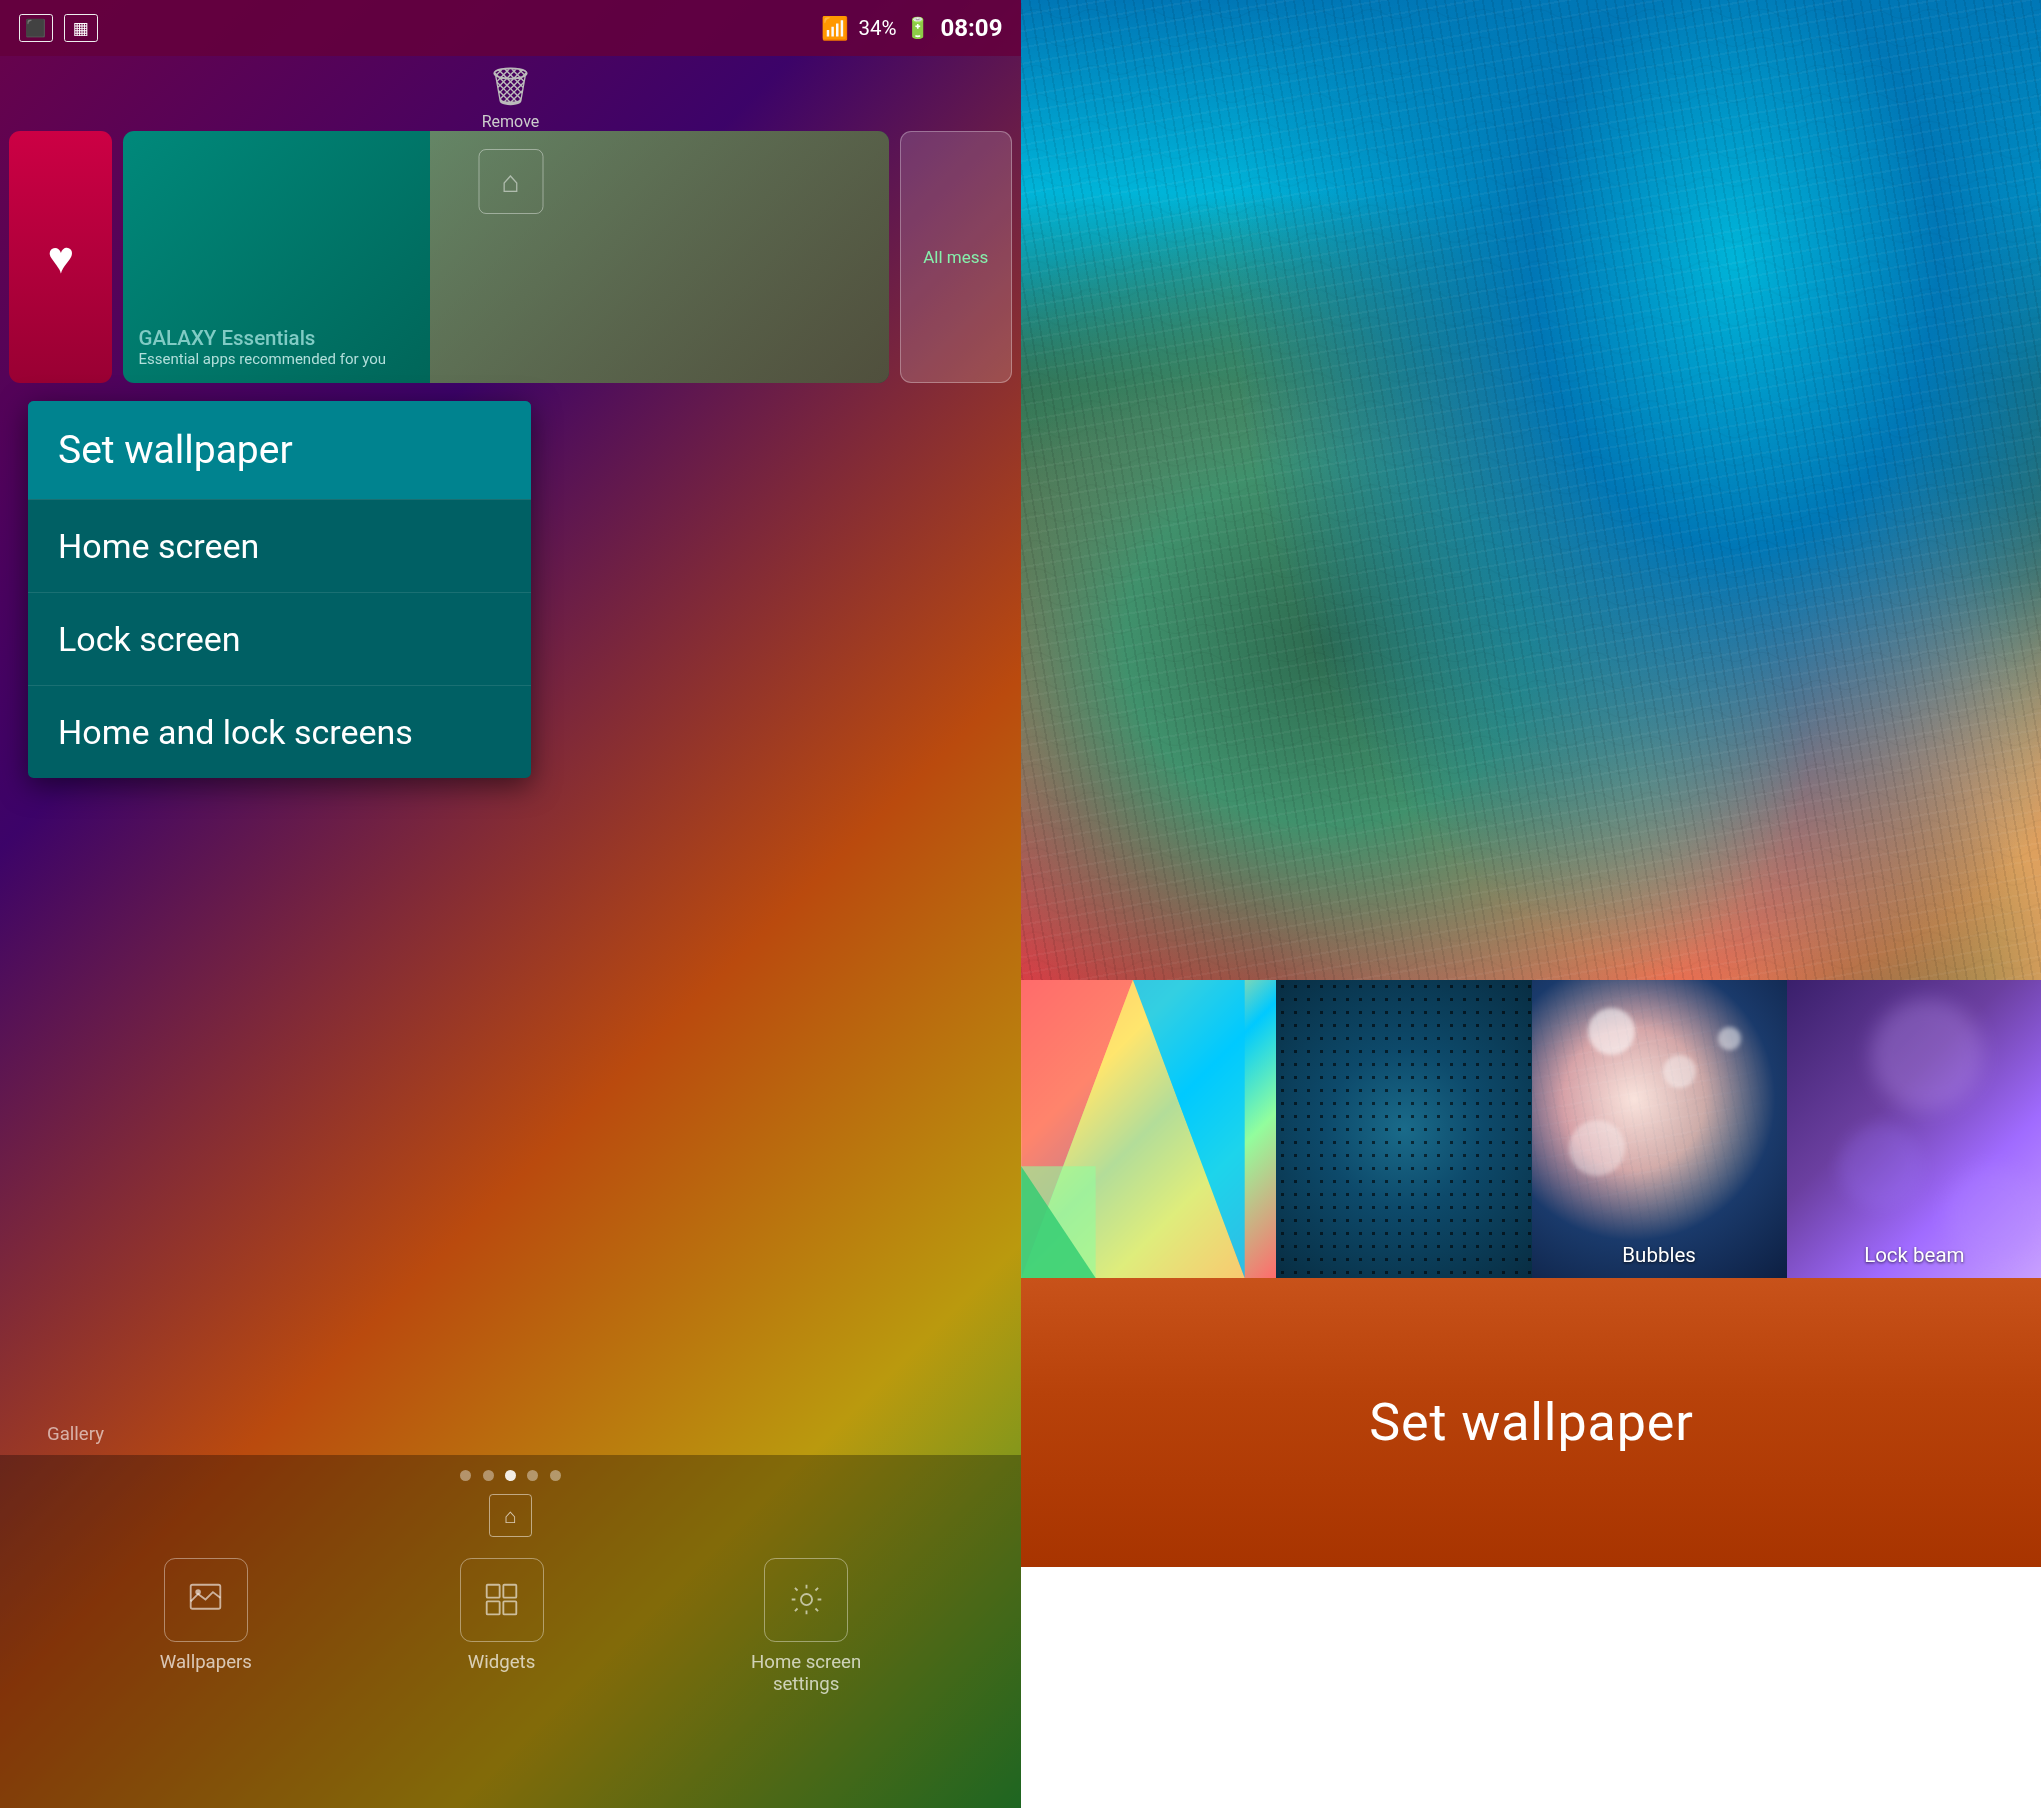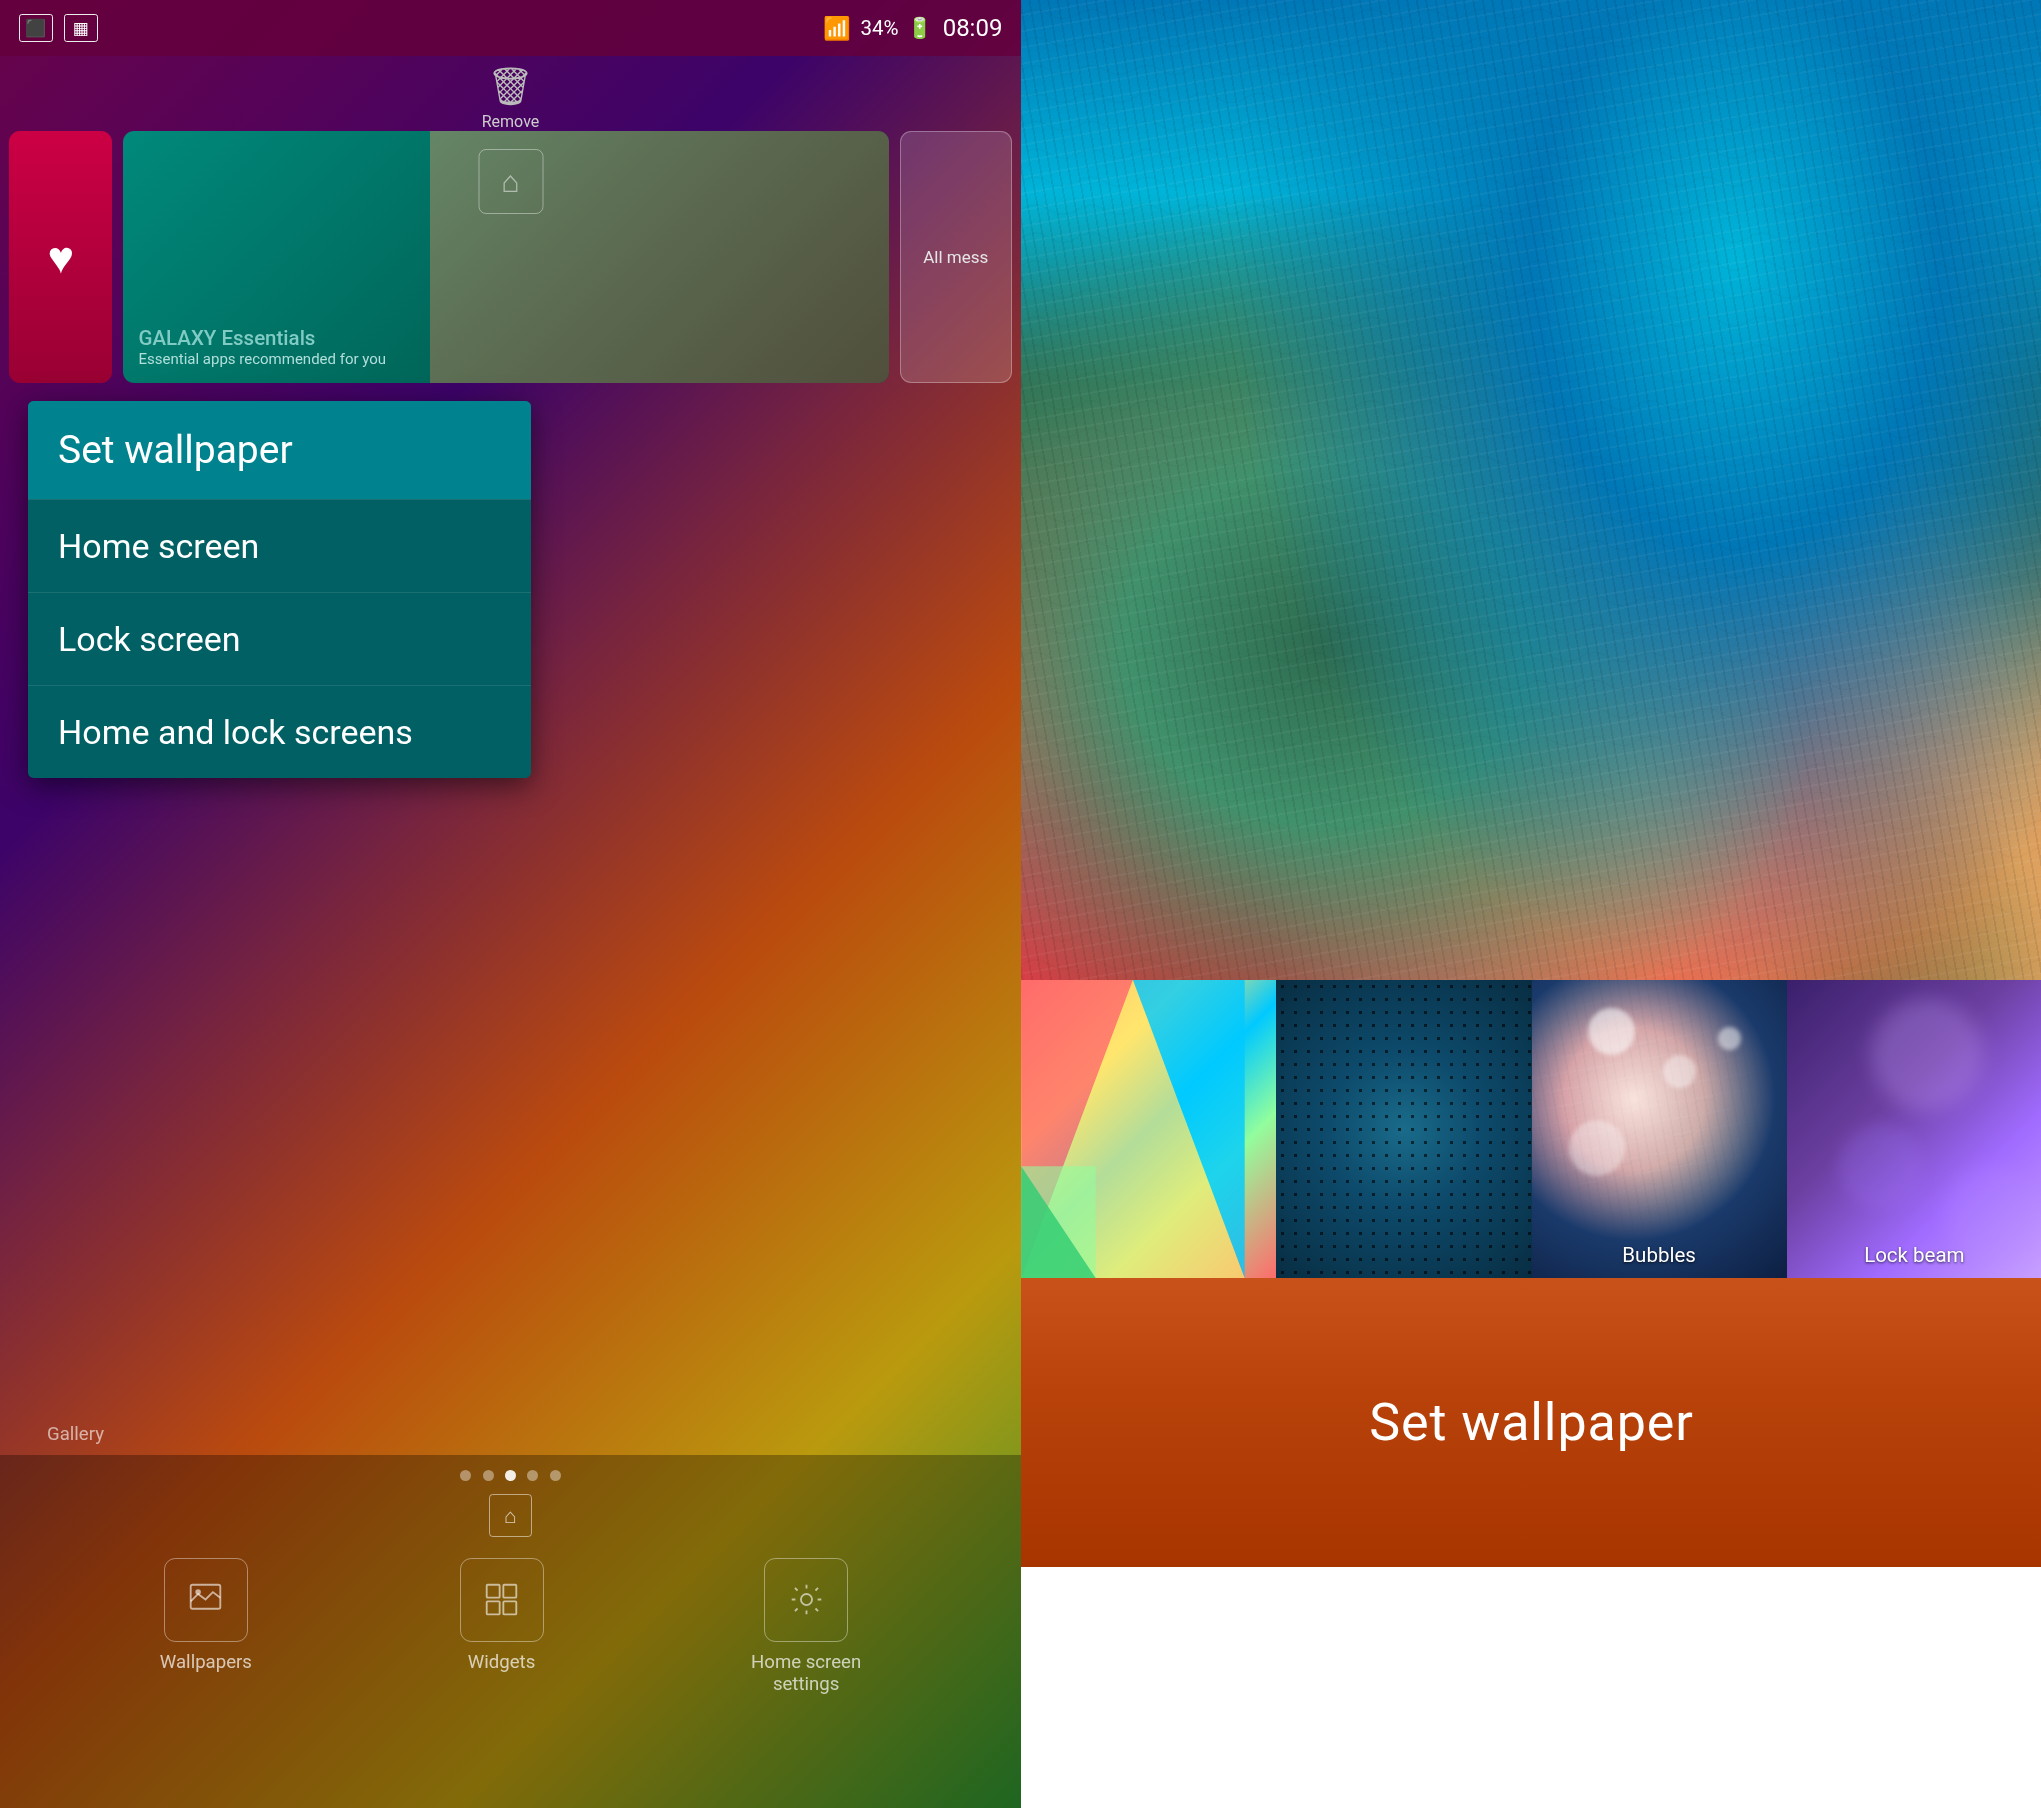--- a/index.html
+++ b/index.html
@@ -380,21 +380,21 @@
         <span style="color:white;font-size:17px;">⬛</span>
       </div>
       <div class="status-icon-box">
         <span style="color:white;font-size:17px;">▦</span>
       </div>
     </div>
     <div class="status-right">
       <span style="font-size:22.4px;">📶</span>
       <span style="font-size:20.5px;">34%</span>
       <span style="font-size:20.5px;">🔋</span>
-      <span style="font-size:24px;font-weight:400;">08:09</span>
+      <span style="font-size:24px;font-weight:700;">08:09</span>
     </div>
   </div>
 
   <div class="home-content">
 
     <div class="remove-area">
       <span class="trash-icon">🗑</span>
       <span style="font-size:16px;color:#ccc;">Remove</span>
     </div>
 
@@ -408,21 +408,21 @@
         <span style="color:white;font-size:45px;">♥</span>
       </div>
 
       <div class="widget-card widget-galaxy">
         <div class="galaxy-bg"></div>
         <span class="galaxy-title">GALAXY Essentials</span>
         <span class="galaxy-subtitle">Essential apps recommended for you</span>
       </div>
 
       <div class="widget-card widget-msg">
-        <span style="font-size:17px;color:#e5e5e5;">All mess</span>
+        <span style="font-size:17px;color:#86efac;">All mess</span>
       </div>
     </div>
 
     <div class="context-menu">
       <div class="menu-header">
         <span class="menu-header-text">Set wallpaper</span>
       </div>
       <div class="menu-item">
         <span class="menu-item-text">Home screen</span>
       </div>

